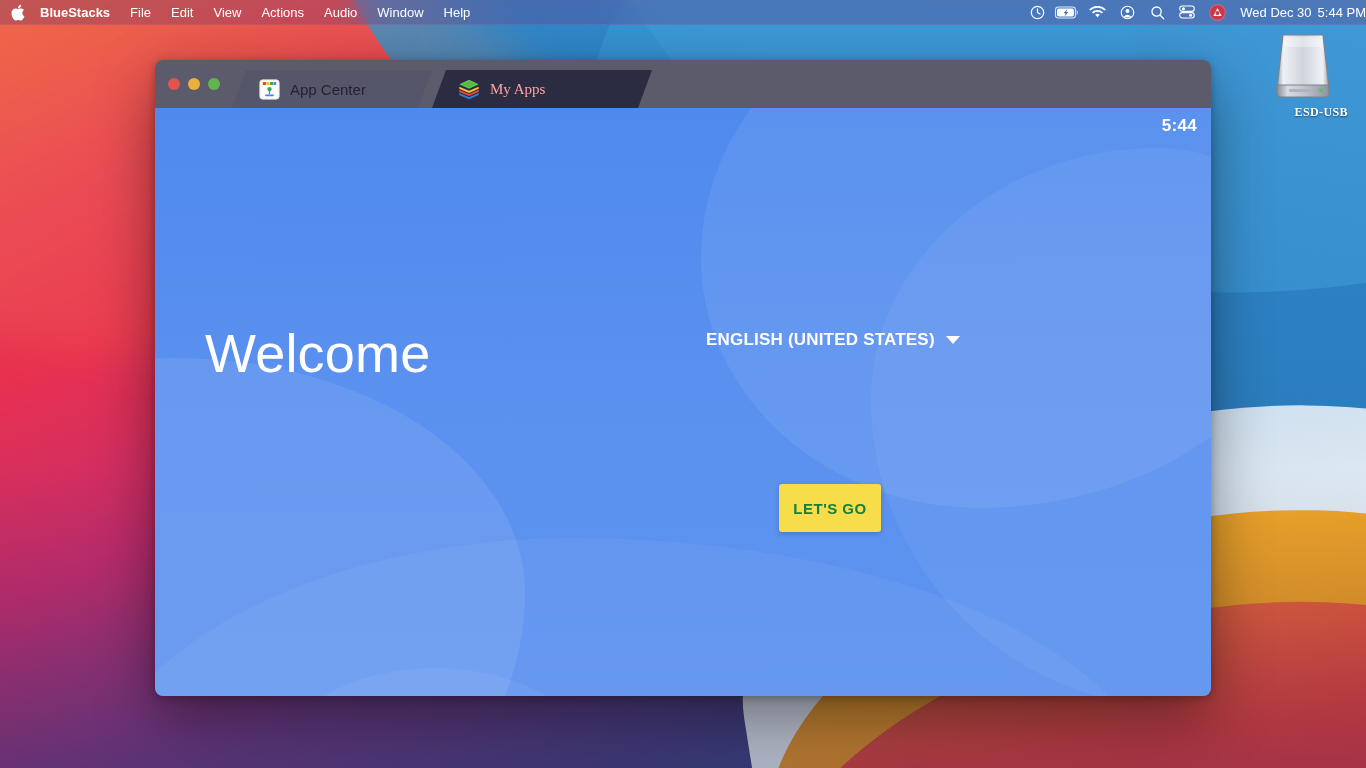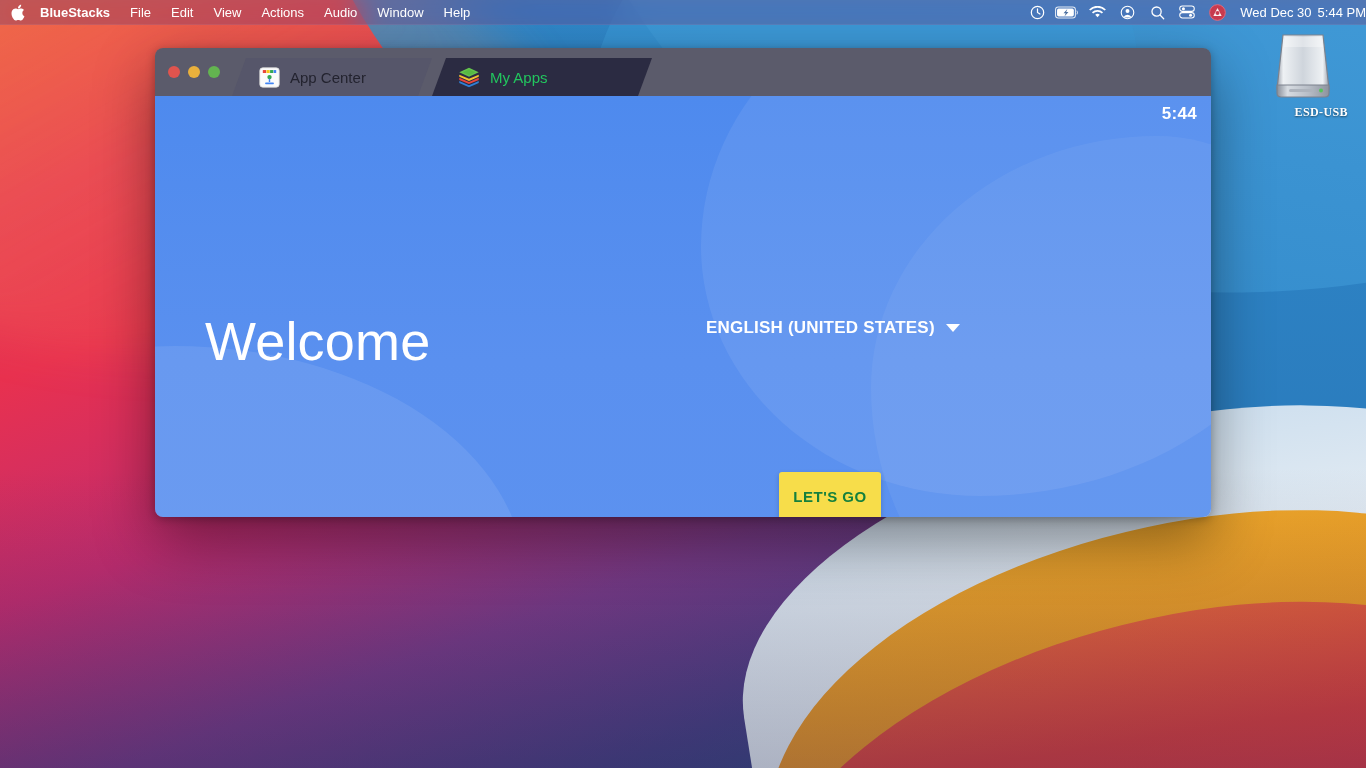--- a/index.html
+++ b/index.html
@@ -126,22 +126,22 @@
     display:flex; align-items:center; justify-content:center;
   }
   .drive-label{
     margin-top:1px; color:#fff; font-size:12px; font-weight:bold;
     letter-spacing:.4px;
     text-shadow:0 1px 2px rgba(0,0,0,.55);
   }
 
   
   #bs-window{
-    position:absolute; left:155px; top:48px;
-    width:1056px; height:469px;
+    position:absolute; left:155px; top:60px;
+    width:1056px; height:636px;
     border-radius:8px;
     box-shadow:0 22px 60px rgba(0,0,0,.42), 0 2px 10px rgba(0,0,0,.28);
     overflow:hidden;
     z-index:20;
   }
   #bs-titlebar{
     position:relative; height:48px;
     background:#5b5b6b;
     overflow:hidden;
   }
@@ -166,23 +166,24 @@
   .tab.inactive{
     left:77px; width:200px;
     background:#56566a;
     color:#23232f;
     clip-path: polygon(14px 0, 100% 0, calc(100% - 14px) 100%, 0 100%);
     padding-left:26px;
   }
   .tab.active{
     left:277px; width:220px;
     background:#2b2b42;
-    color:#22c55e;
+    color:#fca5a5;
     clip-path: polygon(14px 0, 100% 0, calc(100% - 14px) 100%, 0 100%);
     padding-left:26px;
+    font-family:Liberation Serif, serif;
   }
 
   
   #bs-content{
     position:relative;
     height:588px;
     background:linear-gradient(180deg,#4e8aee 0%,#5a90ef 45%,#5e93f0 100%);
     overflow:hidden;
   }
   .blob{ position:absolute; background:rgba(255,255,255,.075); }

